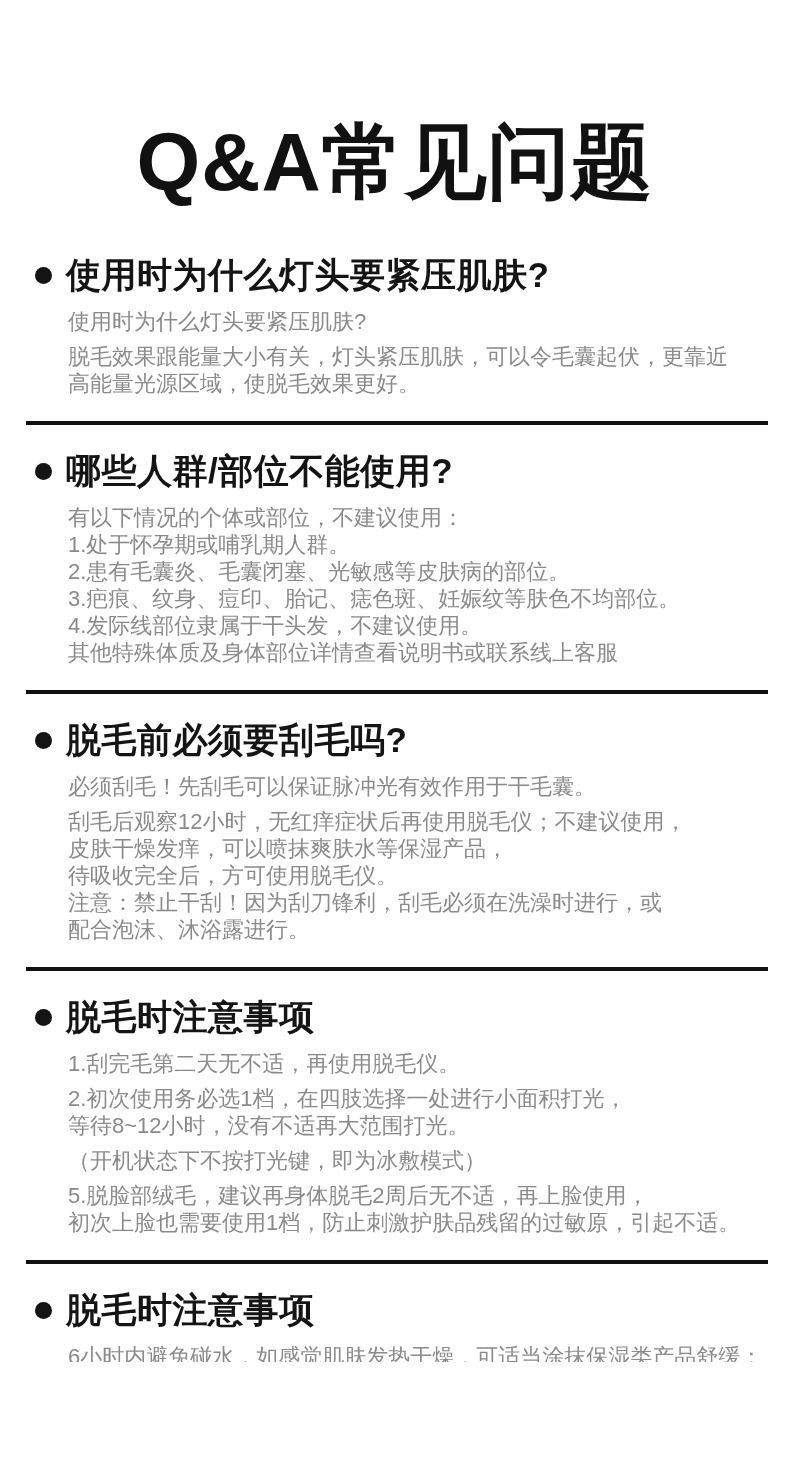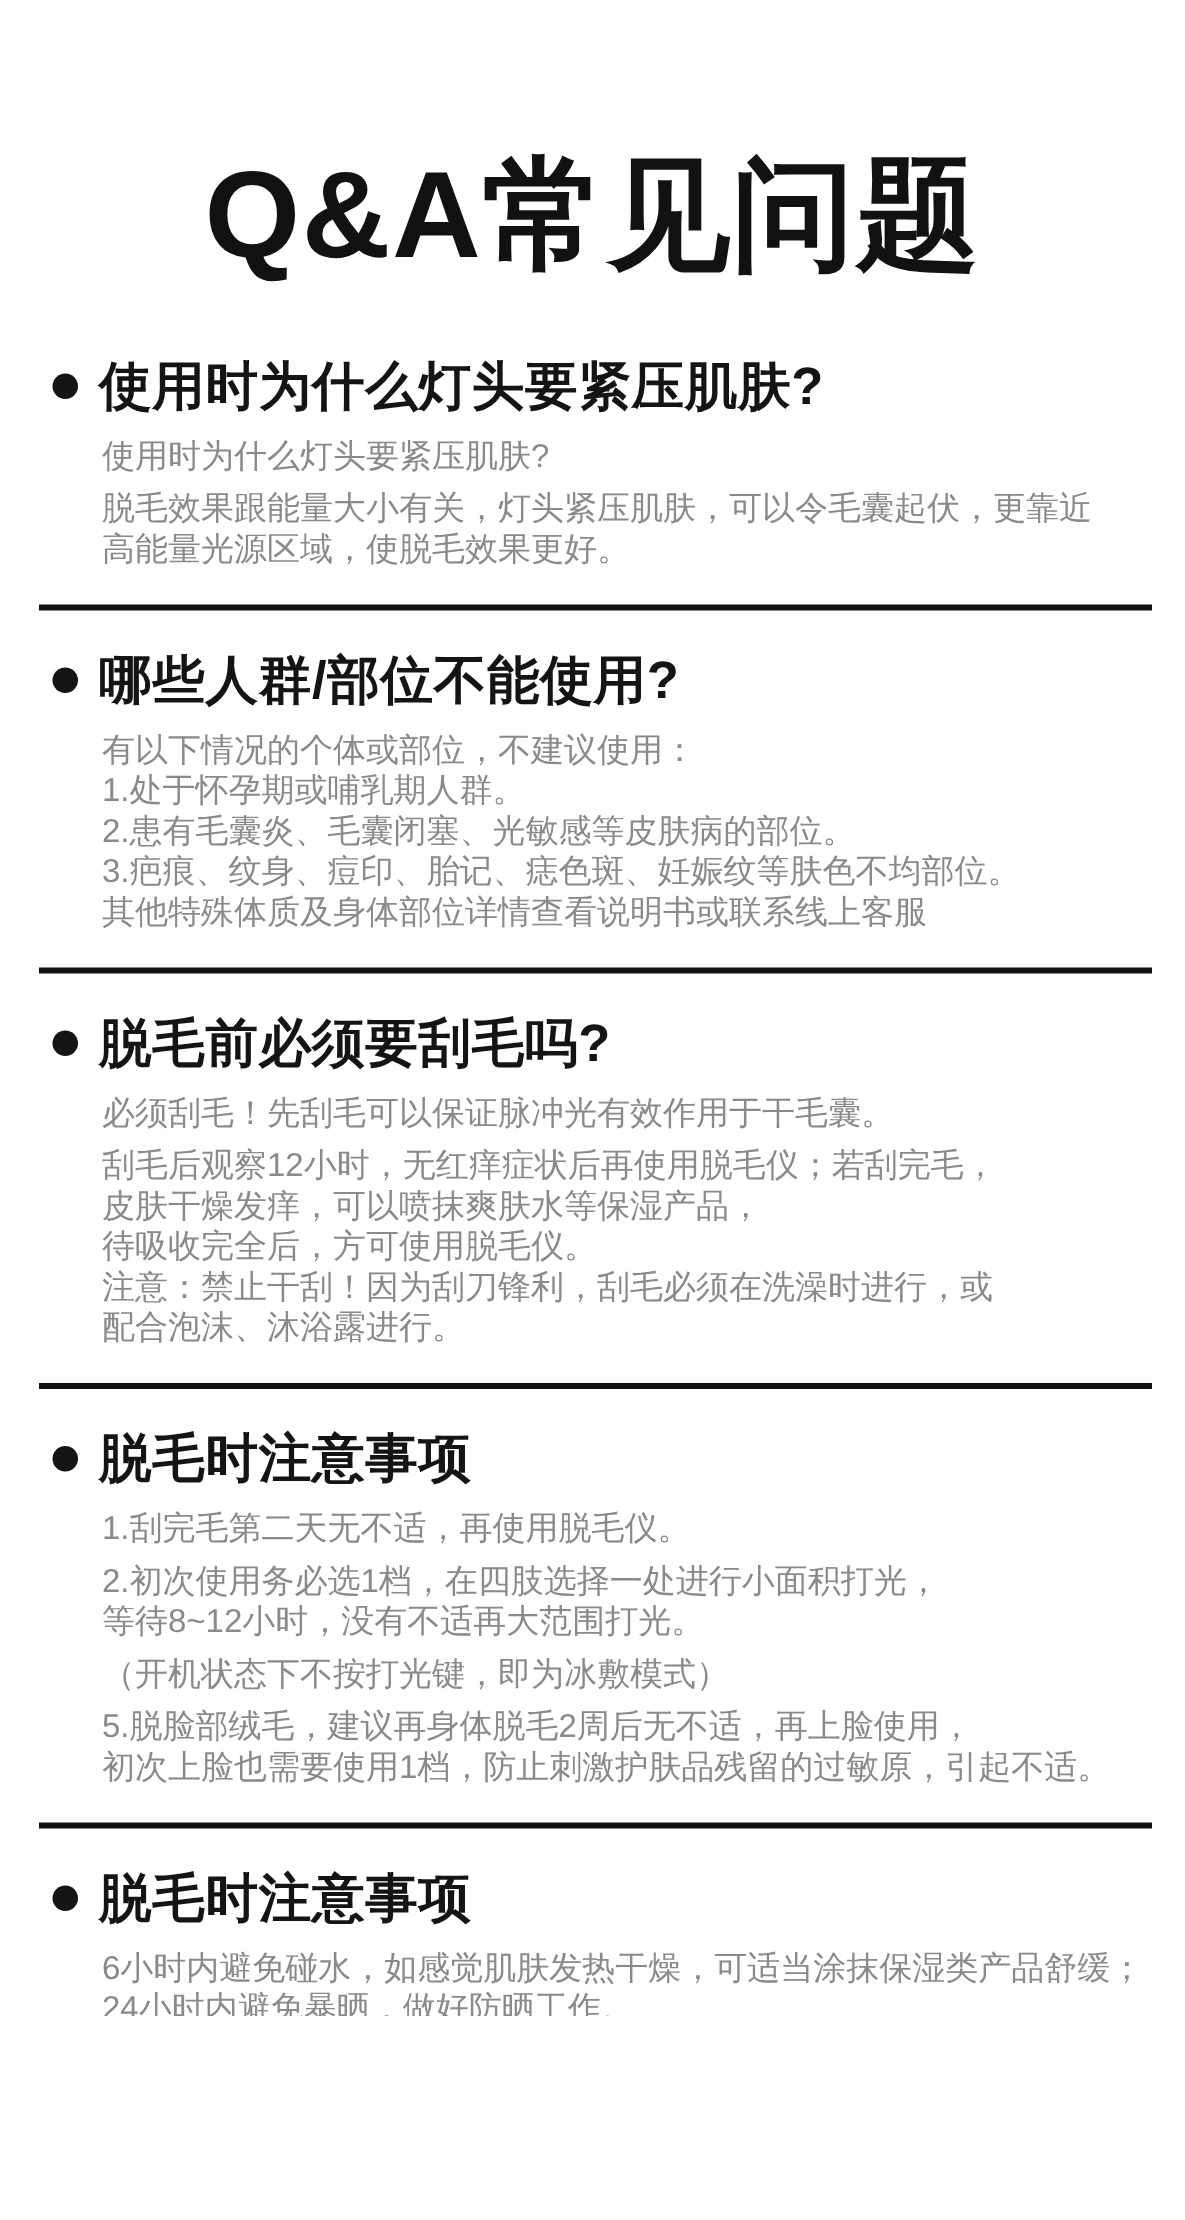--- a/index.html
+++ b/index.html
@@ -1,19 +1,19 @@
 <!DOCTYPE html>
 <html><head>
 <meta charset="utf-8">
 <style>
   * { margin:0; padding:0; box-sizing:border-box; }
   html, body { background:#ffffff; }
   body { font-family:"Liberation Sans","DejaVu Sans",sans-serif; }
   .page {
-    width:790px; height:1344px; margin:0 auto; background:#ffffff;
+    width:790px; height:1344px; margin:18px auto; background:#ffffff;
     padding-top:96px; overflow:hidden;
   }
   .page-title {
     text-align:center; font-size:82px; line-height:96px; font-weight:700;
     color:#111111; letter-spacing:1px; margin-bottom:44px;
   }
   .heading-row {
     display:flex; align-items:center; height:42px;
     padding-left:35px; margin-bottom:12px;
   }
@@ -66,38 +66,39 @@
     <div class="heading-row">
       <span class="bullet"></span>
       <span class="heading">哪些人群/部位不能使用?</span>
     </div>
     <div class="answer">
       <div class="para">
         <span class="line">有以下情况的个体或部位，不建议使用：</span>
         <span class="line">1.处于怀孕期或哺乳期人群。</span>
         <span class="line">2.患有毛囊炎、毛囊闭塞、光敏感等皮肤病的部位。</span>
         <span class="line">3.疤痕、纹身、痘印、胎记、痣色斑、妊娠纹等肤色不均部位。</span>
+        <span class="line">4.发际线部位隶属于干头发，不建议使用。</span>
         <span class="line">其他特殊体质及身体部位详情查看说明书或联系线上客服</span>
       </div>
     </div>
   </section>
 
   <div class="divider"></div>
 
   <section>
     <div class="heading-row">
       <span class="bullet"></span>
       <span class="heading">脱毛前必须要刮毛吗?</span>
     </div>
     <div class="answer">
       <div class="para">
         <span class="line">必须刮毛！先刮毛可以保证脉冲光有效作用于干毛囊。</span>
       </div>
       <div class="para">
-        <span class="line">刮毛后观察12小时，无红痒症状后再使用脱毛仪；若刮完毛，</span>
+        <span class="line">刮毛后观察12小时，无红痒症状后再使用脱毛仪；不建议使用，</span>
         <span class="line">皮肤干燥发痒，可以喷抹爽肤水等保湿产品，</span>
         <span class="line">待吸收完全后，方可使用脱毛仪。</span>
         <span class="line">注意：禁止干刮！因为刮刀锋利，刮毛必须在洗澡时进行，或</span>
         <span class="line">配合泡沫、沐浴露进行。</span>
       </div>
     </div>
   </section>
 
   <div class="divider"></div>
 

